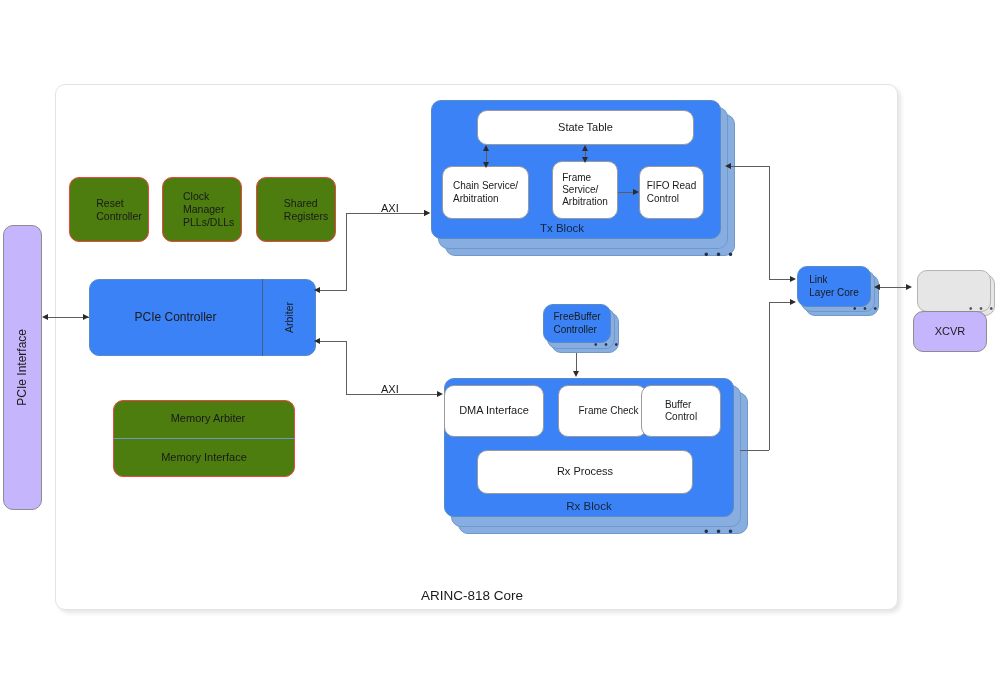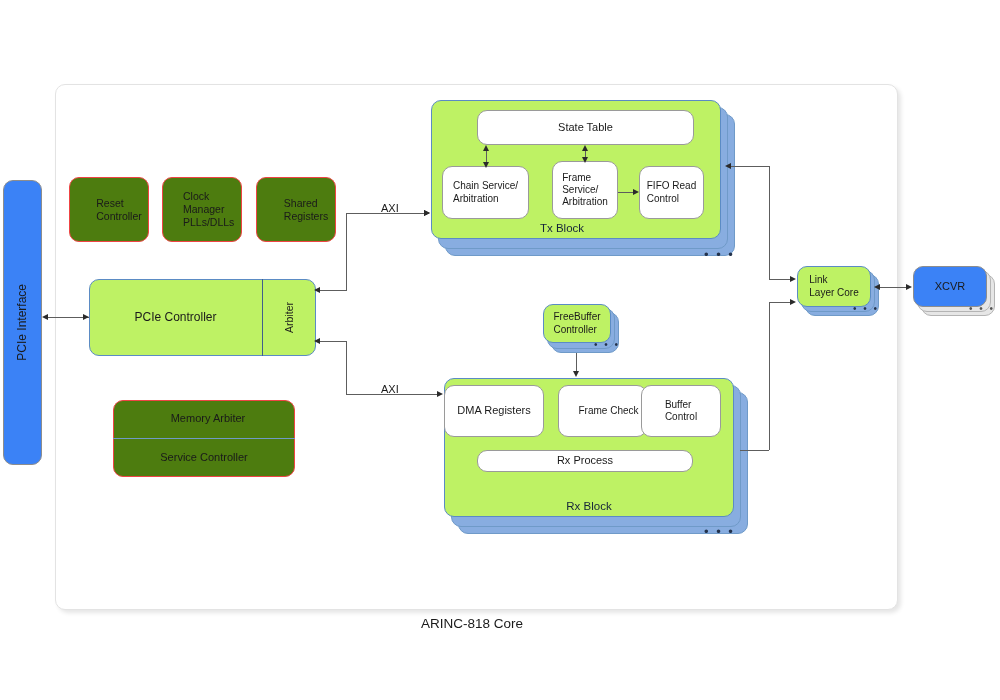--- a/index.html
+++ b/index.html
@@ -36,38 +36,39 @@
   
   .container-box {
     border: 1px solid #e3e3e3;
     background: #ffffff;
     box-shadow: 3px 3px 4px rgba(0,0,0,0.10);
     display: block;
   }
 
   
   .grey-box {
-    background: #3b82f6;
+    background: #c4b5fd;
     border: 1px solid #8d8d8d;
+    margin-top: 45px;
   }
   .grey-shadow {
     background: #e6e6e6;
     border: 1px solid #b4b4b4;
   }
 
   
   .lblue-box {
     background: #4d7c0f;
     border: 1px solid #ef4444;
     padding-left: 20px;
   }
 
   
   .mblue-box {
-    background: #bef264;
+    background: #3b82f6;
     border: 1px solid #5b8bc4;
   }
   .mblue-shadow {
     background: #88ade0;
     border: 1px solid #6f9ac8;
   }
 
   
   .white-box {
     background: #ffffff;
@@ -146,21 +147,21 @@
   .fs11 { font-size: 11px; }
   .fs115 { font-size: 12px; }
 </style>
 </head>
 <body>
 
 <div id="canvas">
 
   <div class="box container-box" style="left:55px; top:84px; width:843px; height:526px;"></div>
 
-  <div class="diagram-title" style="left:421px; top:588px;margin-top:28px;">ARINC-818 Core</div>
+  <div class="diagram-title" style="left:421px; top:588px;">ARINC-818 Core</div>
 
   <div class="box grey-box" style="left:3px; top:180px; width:39px; height:285px;">
     <span class="vtext fs115">PCIe Interface</span>
   </div>
 
   <div class="box lblue-box fs105" style="left:69px; top:177px; width:80px; height:65px;">
     <span>Reset
 Controller</span>
   </div>
 
@@ -182,21 +183,21 @@
   <div class="box fs105" style="left:263px; top:279px; width:53px; height:77px;">
     <span class="vtext">Arbiter</span>
   </div>
 
   <div class="box lblue-box" style="left:113px; top:400px; width:182px; height:77px;"></div>
   <div class="box fs11" style="left:106px; top:400px; width:182px; height:38px;margin-left:11px;">
     <span>Memory Arbiter</span>
   </div>
   <div class="hline" style="left:113px; top:438px; width:182px; background:#6f9ac8;"></div>
   <div class="box fs11" style="left:113px; top:439px; width:182px; height:38px;">
-    <span>Service Controller</span>
+    <span>Memory Interface</span>
   </div>
 
   <div class="box mblue-shadow" style="left:445px; top:114px; width:290px; height:142px;"></div>
   <div class="box mblue-shadow" style="left:438px; top:107px; width:290px; height:142px;"></div>
   <div class="box mblue-box" style="left:431px; top:100px; width:290px; height:139px;"></div>
 
   <div class="box white-box fs11" style="left:477px; top:110px; width:217px; height:35px;">
     <span>State Table</span>
   </div>
 
@@ -239,33 +240,33 @@
   <div class="dots" style="left:594px; top:340px; font-size:10px;">• • •</div>
 
   <div class="vline" style="left:576px; top:353px; height:22px;"></div>
   <div class="arrow arrow-d" style="left:573px; top:371px;"></div>
 
   <div class="box mblue-shadow" style="left:458px; top:392px; width:290px; height:142px;"></div>
   <div class="box mblue-shadow" style="left:451px; top:385px; width:290px; height:142px;"></div>
   <div class="box mblue-box" style="left:444px; top:378px; width:290px; height:139px;"></div>
 
   <div class="box white-box fs11" style="left:444px; top:385px; width:100px; height:52px;">
-    <span>DMA Registers</span>
+    <span>DMA Interface</span>
   </div>
 
   <div class="box white-box fs10" style="left:558px; top:385px; width:89px; height:52px;padding-left:12px;">
     <span>Frame Check</span>
   </div>
 
   <div class="box white-box fs10" style="left:641px; top:385px; width:80px; height:52px;">
     <span>Buffer
 Control</span>
   </div>
 
-  <div class="box white-box fs11" style="left:477px; top:450px; width:216px; height:22px;">
+  <div class="box white-box fs11" style="left:477px; top:450px; width:216px; height:44px;">
     <span>Rx Process</span>
   </div>
 
   <div class="block-caption" style="left:444px; top:500px; width:290px;">Rx Block</div>
   <div class="dots" style="left:704px; top:525px;">• • •</div>
 
   <div class="box mblue-shadow" style="left:805px; top:274px; width:74px; height:42px;"></div>
   <div class="box mblue-shadow" style="left:801px; top:270px; width:74px; height:42px;"></div>
   <div class="box mblue-box fs10" style="left:797px; top:266px; width:74px; height:41px;">
     <span>Link

